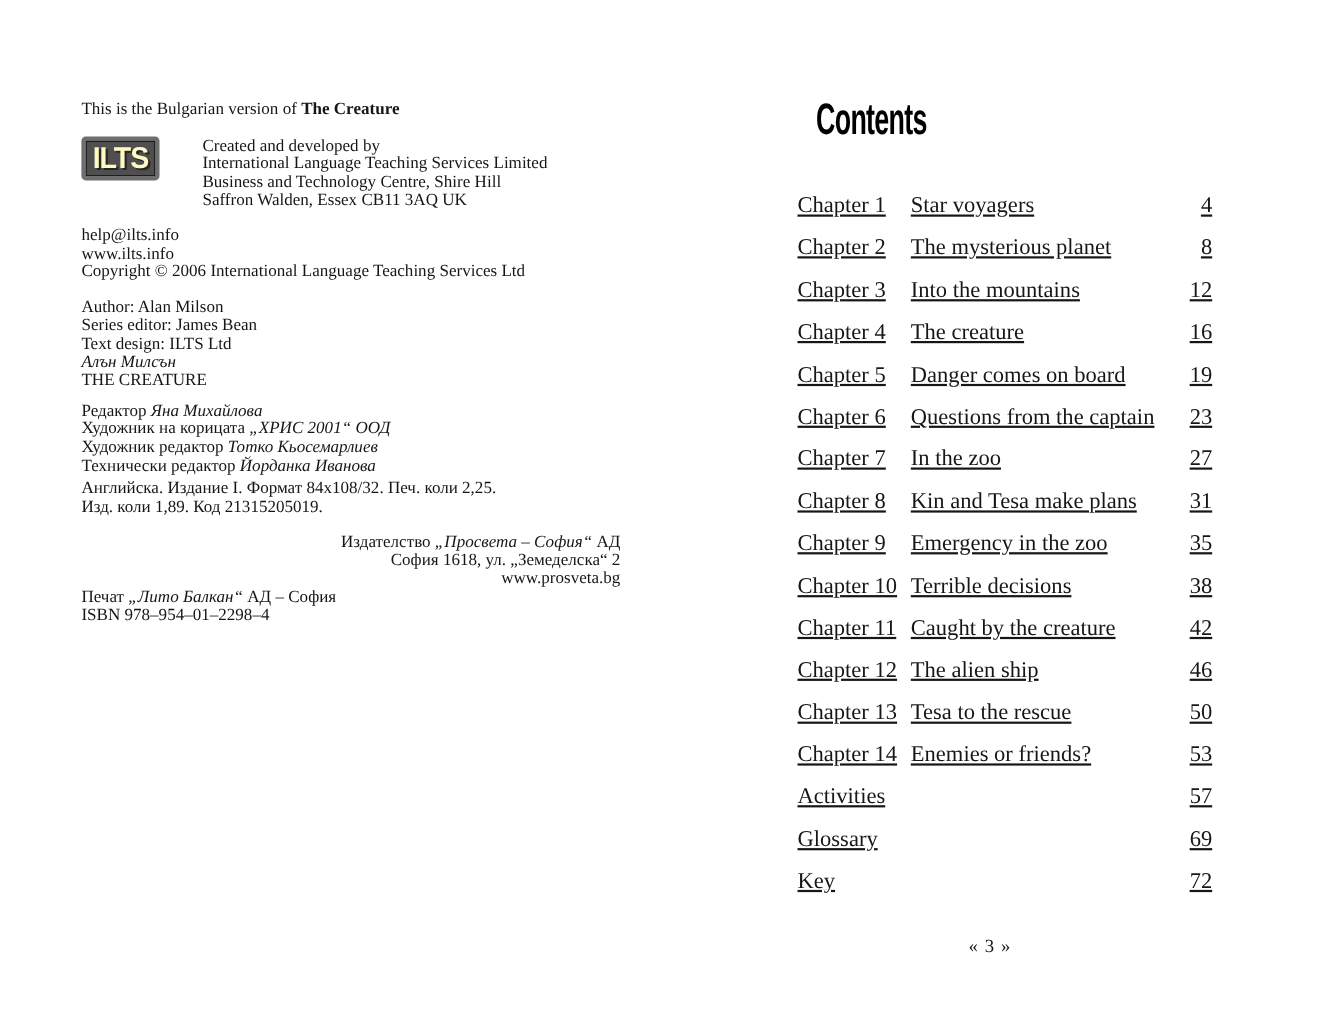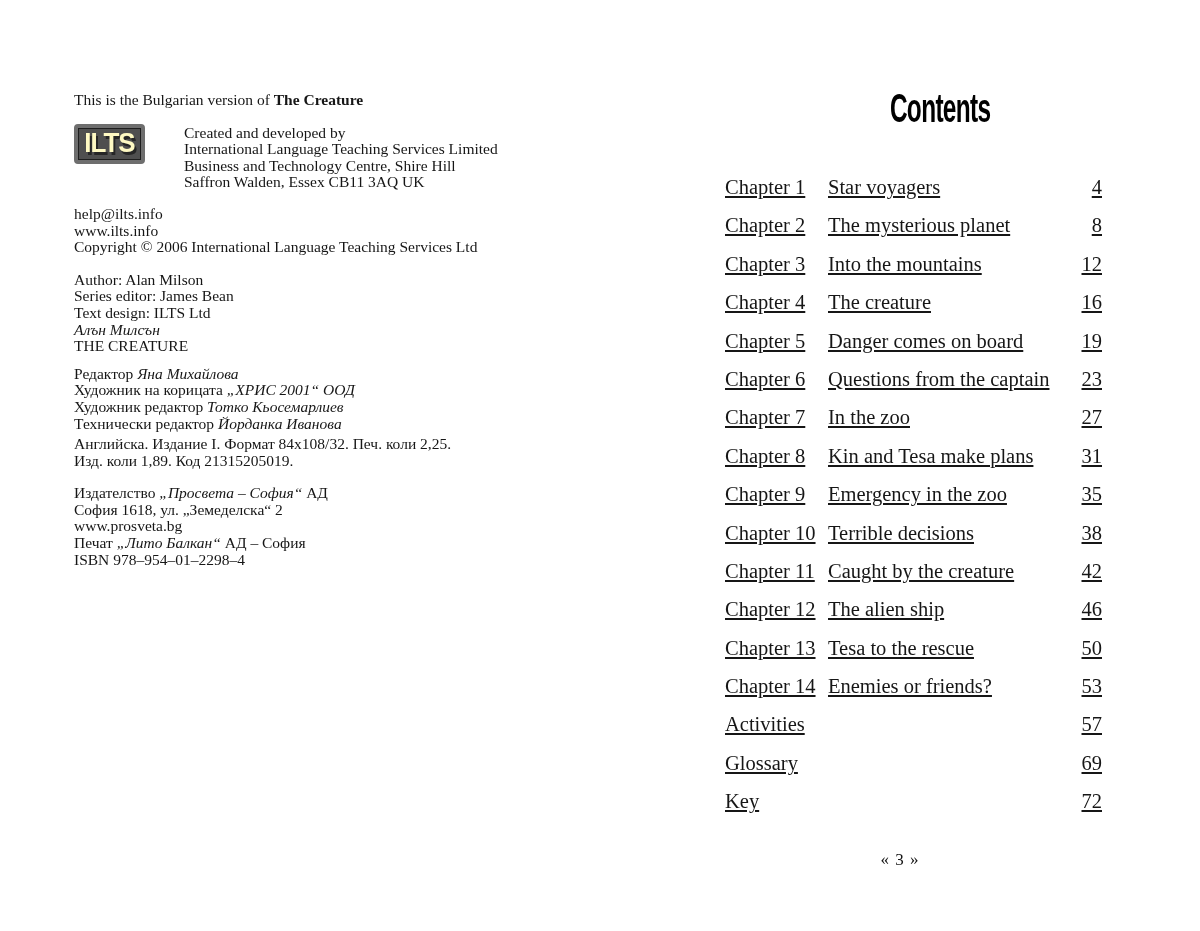--- a/index.html
+++ b/index.html
@@ -49,30 +49,29 @@
   .contact-block { margin-top:15px; }
   .copyright-line { margin-top:16px; }
   .credits-block { margin-top:16px; }
 
   .bg-author { margin-top:66px; font-style:italic; }
   .bg-title { margin-top:11px; }
   .bg-credits { margin-top:11px; }
   .it { font-style:italic; }
 
   .edition-block { margin-top:4px; }
-  .publisher-block { margin-top:16px; }
+  .publisher-block { margin-top:16px;text-align:right; }
   .print-line { margin-top:16px; }
   .notices-block { margin-top:68px; }
   .isbn-line { margin-top:16px; }
 
   
   .contents-title-wrap {
     position:absolute;
-    left:740px; top:88px; width:400px;
-    text-align:center;
+    left:716px; top:88px; width:400px;
   }
   .contents-title {
     display:inline-block;
     font-family:"Liberation Sans", sans-serif;
     font-weight:bold;
     font-size:37px;
     letter-spacing:-1px;
     transform:scale(0.66, 1.08);
     transform-origin:center;
     color:#000;

